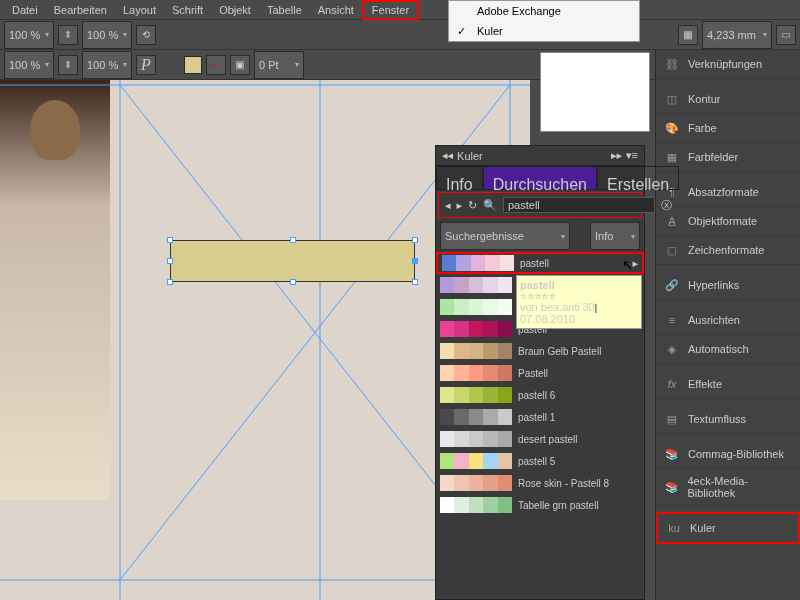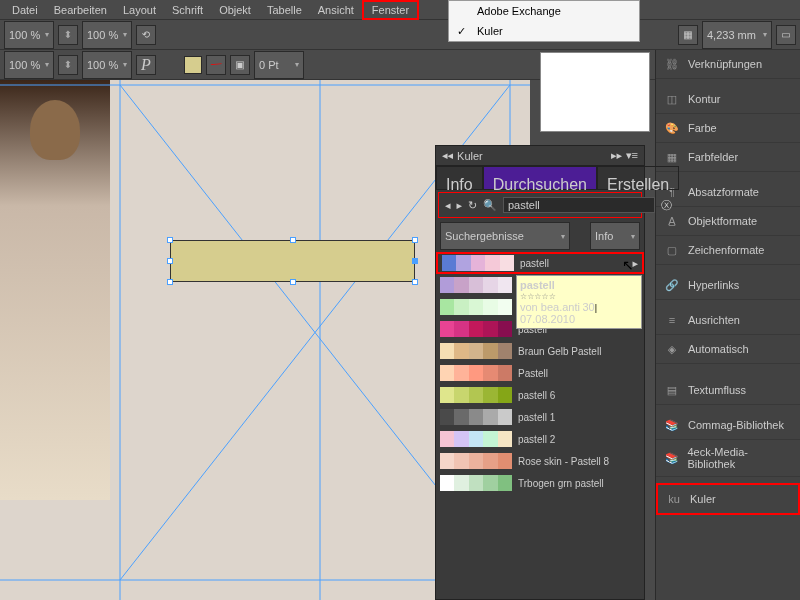--- a/index.html
+++ b/index.html
@@ -229,47 +229,57 @@
           <span style="background: rgb(74, 74, 74);"></span>
           <span style="background: rgb(106, 106, 106);"></span>
           <span style="background: rgb(138, 138, 138);"></span>
           <span style="background: rgb(170, 170, 170);"></span>
           <span style="background: rgb(202, 202, 202);"></span>
         </div>
         <div class="kname">pastell 1</div>
       </div>
       <div class="kuler-row">
         <div class="swatches">
-          <span style="background: rgb(245, 196, 212);"></span>
-          <span style="background: rgb(212, 196, 245);"></span>
-          <span style="background: rgb(196, 229, 245);"></span>
-          <span style="background: rgb(196, 245, 212);"></span>
-          <span style="background: rgb(245, 229, 196);"></span>
-        </div>
-        <div class="kname">pastell 2</div>
+          <span style="background: rgb(232, 232, 232);"></span>
+          <span style="background: rgb(216, 216, 216);"></span>
+          <span style="background: rgb(200, 200, 200);"></span>
+          <span style="background: rgb(184, 184, 184);"></span>
+          <span style="background: rgb(168, 168, 168);"></span>
+        </div>
+        <div class="kname">desert pastell</div>
+      </div>
+      <div class="kuler-row">
+        <div class="swatches">
+          <span style="background: rgb(176, 229, 124);"></span>
+          <span style="background: rgb(245, 176, 203);"></span>
+          <span style="background: rgb(245, 226, 124);"></span>
+          <span style="background: rgb(163, 212, 245);"></span>
+          <span style="background: rgb(229, 196, 163);"></span>
+        </div>
+        <div class="kname">pastell 5</div>
       </div>
       <div class="kuler-row">
         <div class="swatches">
           <span style="background: rgb(245, 214, 201);"></span>
           <span style="background: rgb(240, 196, 179);"></span>
           <span style="background: rgb(235, 178, 157);"></span>
           <span style="background: rgb(230, 160, 135);"></span>
           <span style="background: rgb(225, 142, 113);"></span>
         </div>
         <div class="kname">Rose skin - Pastell 8</div>
       </div>
       <div class="kuler-row">
         <div class="swatches">
           <span style="background: rgb(255, 255, 255);"></span>
           <span style="background: rgb(224, 240, 224);"></span>
           <span style="background: rgb(192, 224, 192);"></span>
           <span style="background: rgb(160, 208, 160);"></span>
           <span style="background: rgb(128, 192, 128);"></span>
         </div>
-        <div class="kname">Trbogen grn pastell</div>
+        <div class="kname">Tabelle grn pastell</div>
       </div>
     </div>
 </div>
 
 <div class="tooltip">
   <div class="tt-title">pastell</div>
   <span class="stars">☆☆☆☆☆</span><br>
   <span>von bea.anti</span>
   <span>30</span>|
   <span>07.08.2010</span>
@@ -316,20 +326,24 @@
     <div style="height: 6px;"></div>
     <div class="item">
       <div class="ricon">≡</div>
       <span>Ausrichten</span>
     </div>
     <div class="item">
       <div class="ricon">◈</div>
       <span>Automatisch</span>
     </div>
     <div style="height: 6px;"></div>
+    <div class="item">
+      <div class="ricon fxlabel">fx</div>
+      <span>Effekte</span>
+    </div>
     <div style="height: 6px;"></div>
     <div class="item">
       <div class="ricon">▤</div>
       <span>Textumfluss</span>
     </div>
     <div style="height: 6px;"></div>
     <div class="item">
       <div class="ricon">📚</div>
       <span>Commag-Bibliothek</span>
     </div>

